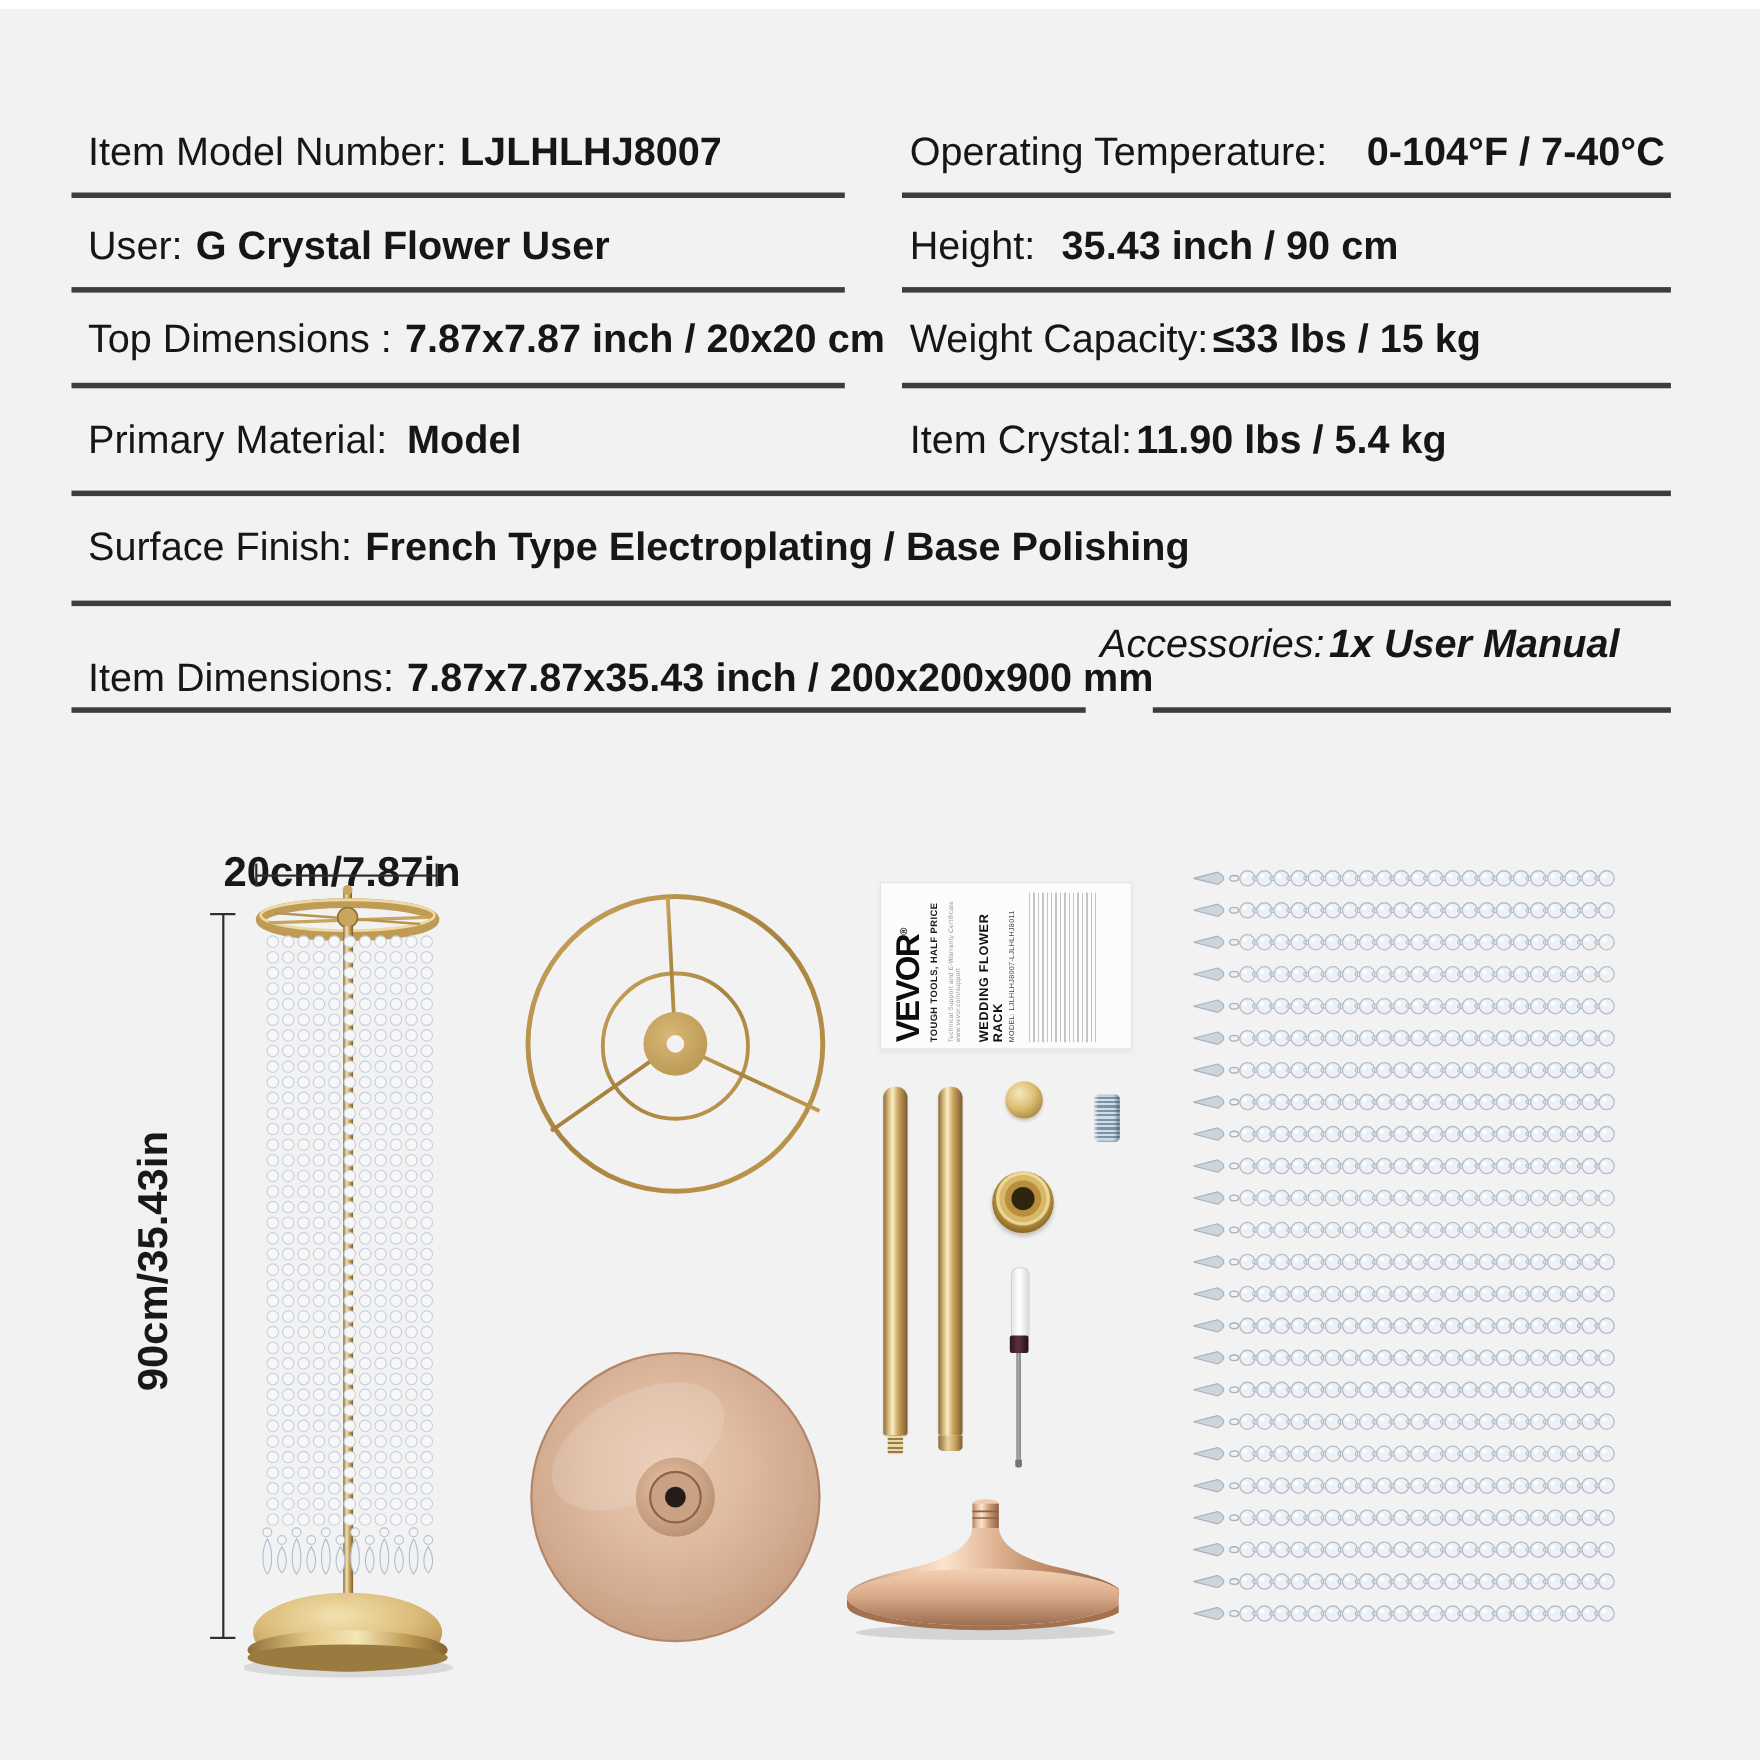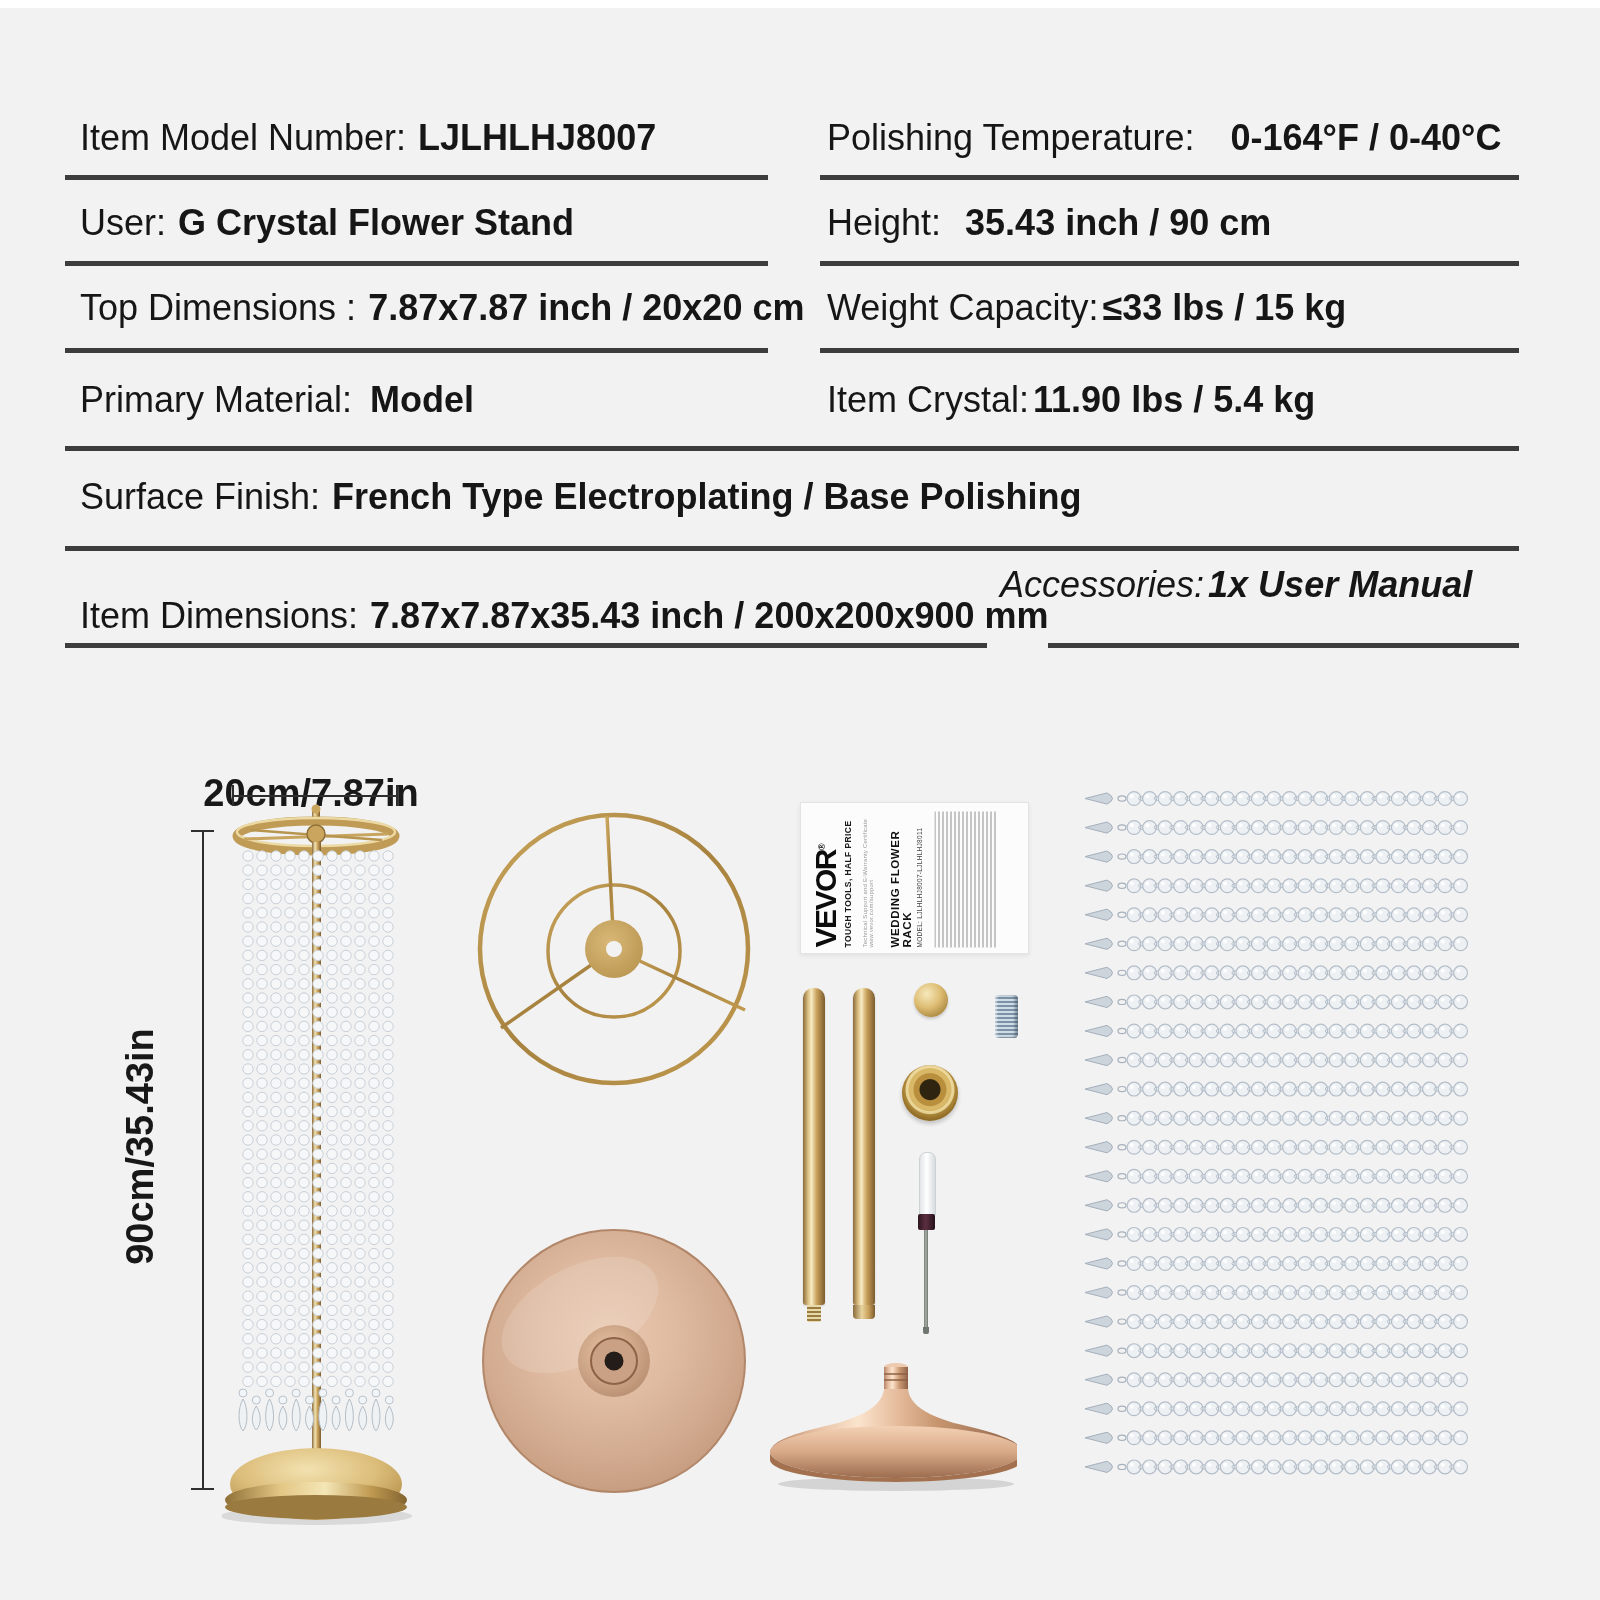--- a/index.html
+++ b/index.html
@@ -70,24 +70,24 @@
 </head>
 <body>
 
 <div class="abs" id="top-strip"></div>
 
 <div>
   <div class="cell" style="left:80px;top:116px;">
     <span>Item Model Number:</span><span class="v">LJLHLHJ8007</span>
   </div>
   <div class="cell" style="left:827px;top:116px;">
-    <span>Polishing Temperature:</span><span class="v g36">0-164°F / 0-40°C</span>
+    <span>Operating Temperature:</span><span class="v g36">0-104°F / 7-40°C</span>
   </div>
   <div class="cell" style="left:80px;top:201px;">
-    <span>User:</span><span class="v">G Crystal Flower Stand</span>
+    <span>User:</span><span class="v">G Crystal Flower User</span>
   </div>
   <div class="cell" style="left:827px;top:201px;">
     <span>Height:</span><span class="v g24">35.43 inch / 90 cm</span>
   </div>
   <div class="cell" style="left:80px;top:286px;">
     <span>Top Dimensions :</span><span class="v">7.87x7.87 inch / 20x20 cm</span>
   </div>
   <div class="cell" style="left:827px;top:286px;">
     <span>Weight Capacity:</span><span class="v g0">≤33 lbs / 15 kg</span>
   </div>

